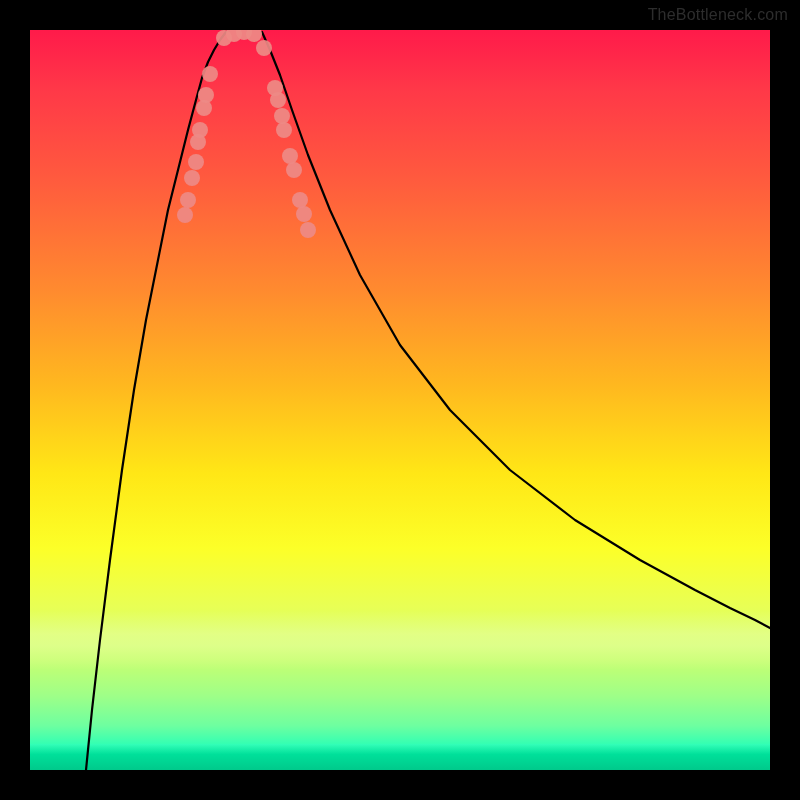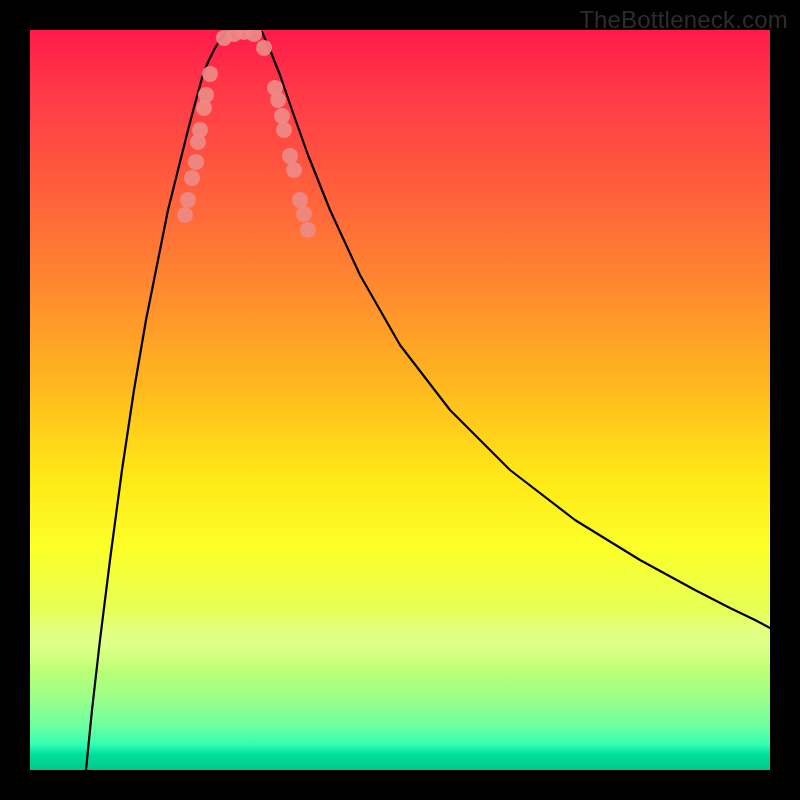--- a/index.html
+++ b/index.html
@@ -9,21 +9,21 @@
     background: #000;
     position: relative;
     overflow: hidden;
     font-family: Arial, sans-serif;
   }
   .watermark {
     position: absolute;
     top: 6px;
     right: 12px;
     color: rgba(60,60,60,0.75);
-    font-size: 24px;
+    font-size: 16px;
     font-weight: 400;
     z-index: 10;
     letter-spacing: 0.2px;
   }
   .plot-frame {
     position: absolute;
     left: 30px;
     top: 30px;
     width: 740px;
     height: 740px;

